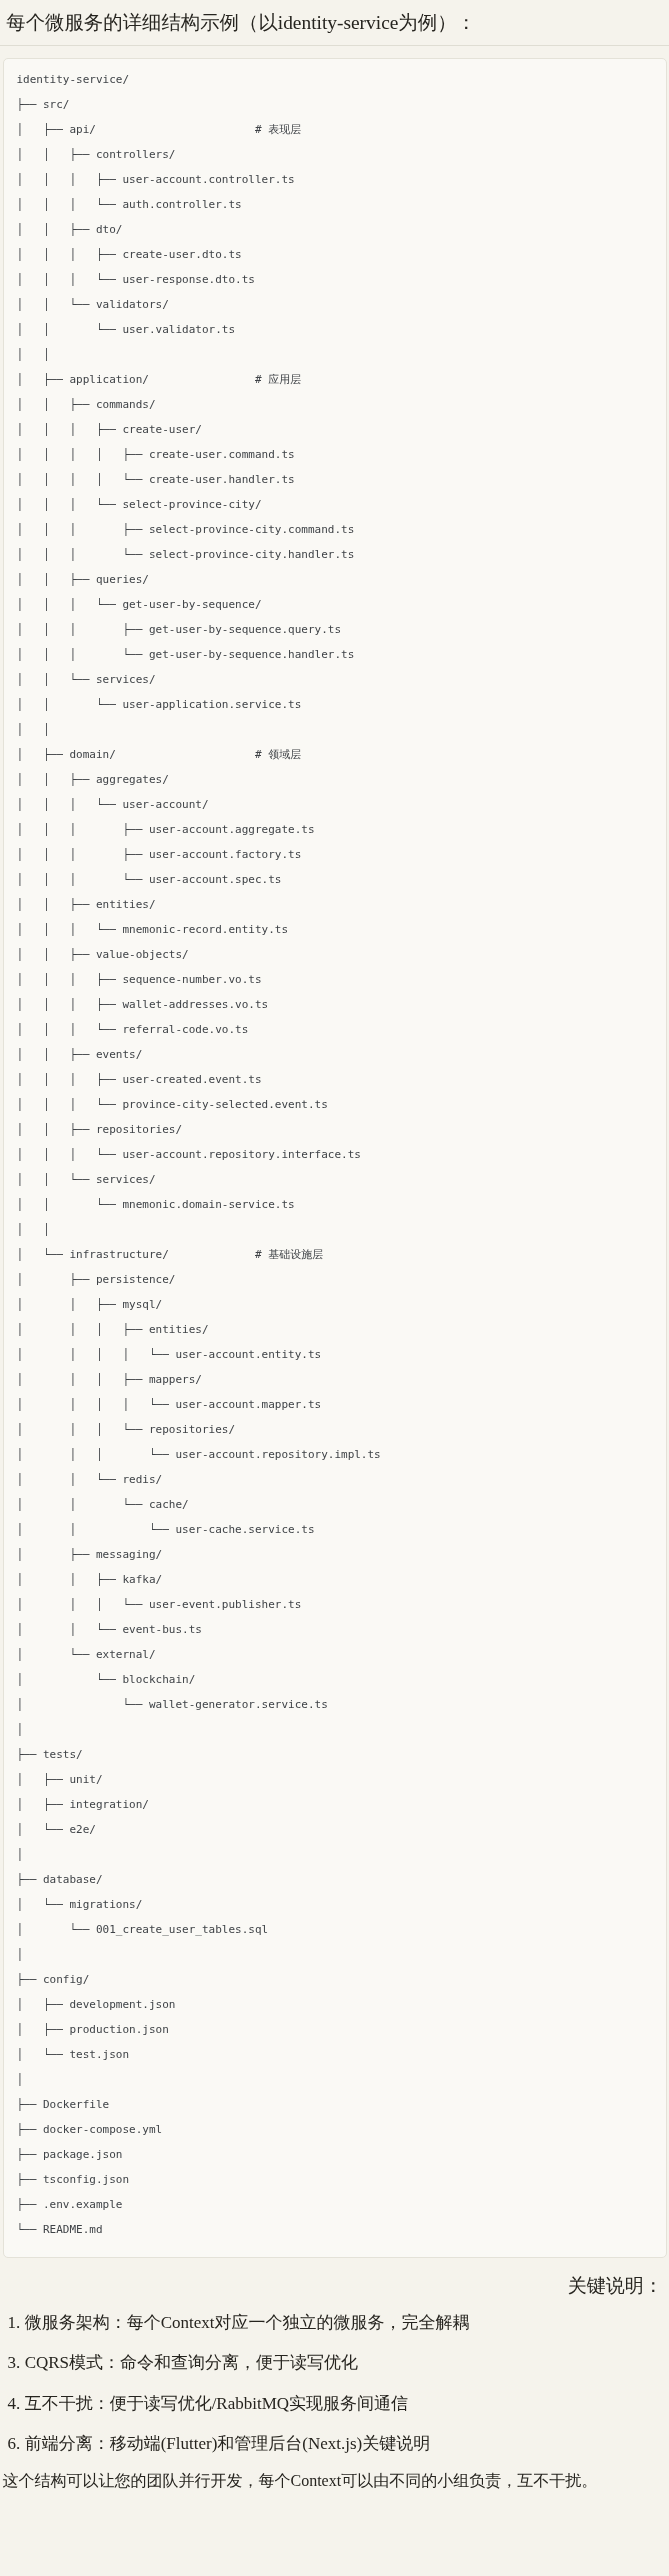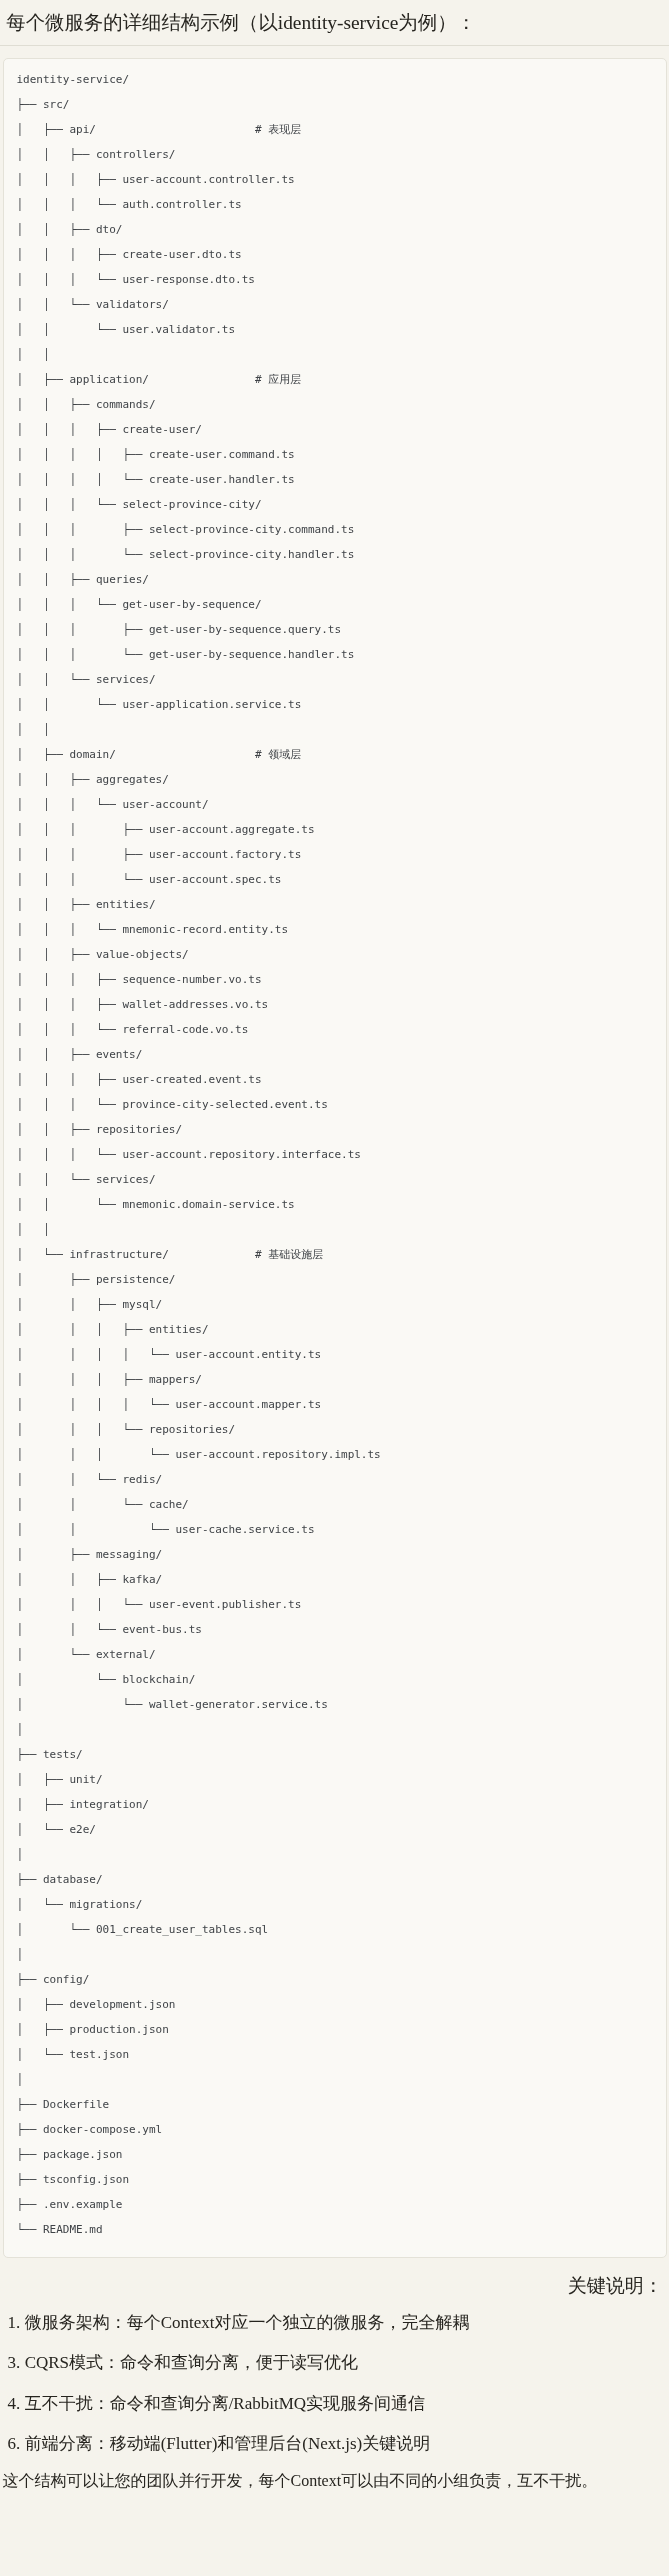--- a/index.html
+++ b/index.html
@@ -154,21 +154,21 @@
   <h2 class="notes-heading">关键说明：</h2>
 
   <ol class="notes-list">
     <li>
       <span class="note-num">1.</span><span class="note-term">微服务架构</span><span class="note-colon">：</span><span class="note-desc">每个Context对应一个独立的微服务，完全解耦</span>
     </li>
     <li>
       <span class="note-num">3.</span><span class="note-term">CQRS模式</span><span class="note-colon">：</span><span class="note-desc">命令和查询分离，便于读写优化</span>
     </li>
     <li>
-      <span class="note-num">4.</span><span class="note-term">互不干扰</span><span class="note-colon">：</span><span class="note-desc">命令和查询分离/RabbitMQ实现服务间通信</span>
+      <span class="note-num">4.</span><span class="note-term">互不干扰</span><span class="note-colon">：</span><span class="note-desc">便于读写优化/RabbitMQ实现服务间通信</span>
     </li>
     <li>
       <span class="note-num">6.</span><span class="note-term">前端分离</span><span class="note-colon">：</span><span class="note-desc">移动端(Flutter)和管理后台(Next.js)关键说明</span>
     </li>
   </ol>
 
   <p class="closing">这个结构可以让您的团队并行开发，每个Context可以由不同的小组负责，互不干扰。</p>
 
 </div>
 

